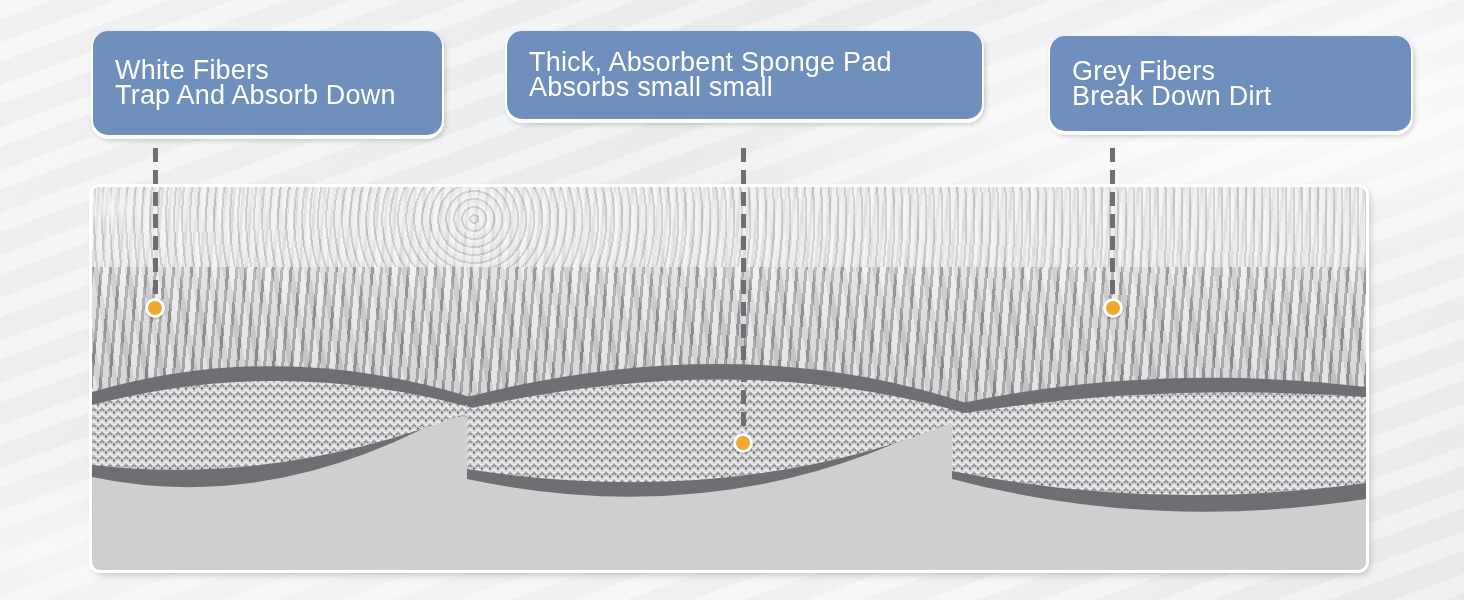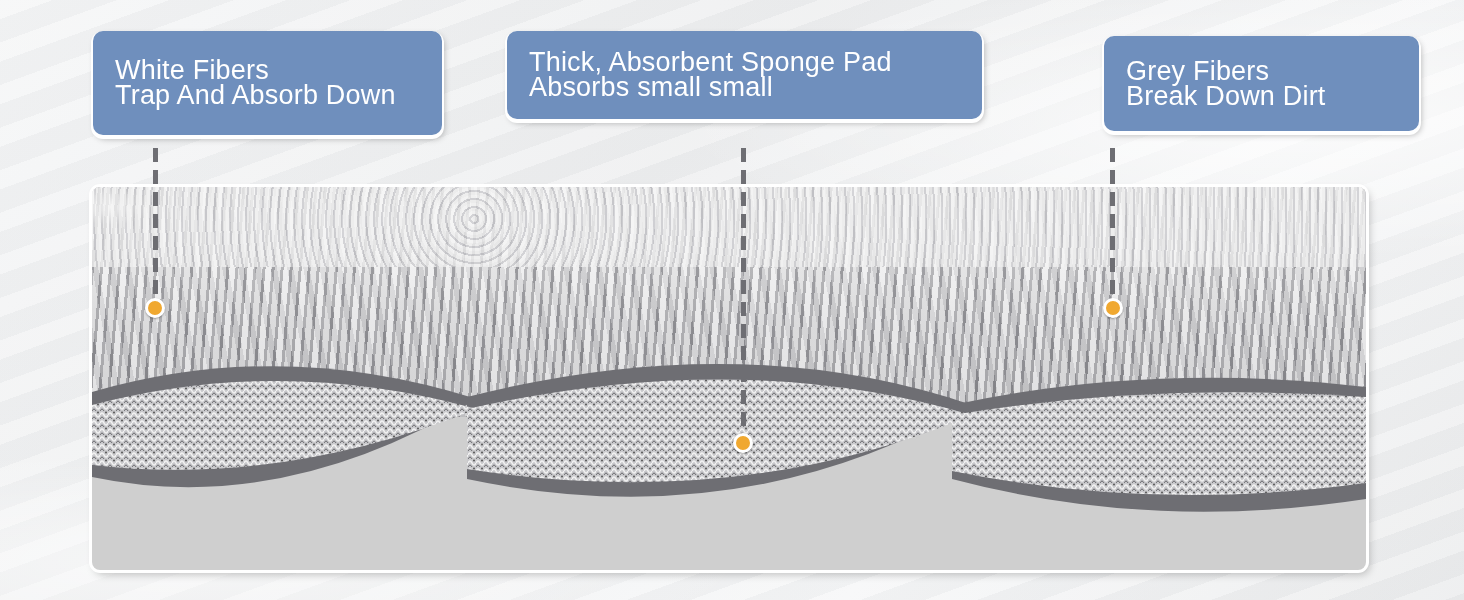--- a/index.html
+++ b/index.html
@@ -4,21 +4,21 @@
 <style>
   html,body{margin:0;padding:0;}
   body{width:1464px;height:600px;overflow:hidden;position:relative;
     font-family:"Liberation Sans","DejaVu Sans",sans-serif;
     background:linear-gradient(135deg,#f4f5f6 0%,#ecedee 40%,#f5f6f7 70%,#e9eaeb 100%);}
   .bg-swirl{position:absolute;inset:0;pointer-events:none;
     background:
       radial-gradient(ellipse 900px 200px at 1300px 120px, rgba(255,255,255,0.7), transparent 70%),
       radial-gradient(ellipse 800px 160px at 200px 560px, rgba(255,255,255,0.6), transparent 70%),
       repeating-linear-gradient(160deg, rgba(255,255,255,0.25) 0 18px, rgba(220,222,224,0.18) 18px 40px);}
-  .label-box{position:absolute;background:#6f8fbd;border-radius:10px;
+  .label-box{position:absolute;background:#6f8fbd;border-radius:15px;
     box-shadow:0 2px 0 2px #fff, 2px 4px 6px rgba(0,0,0,0.28);
     color:#fff;font-size:27px;line-height:25px;padding:0 22px;
     display:flex;flex-direction:column;justify-content:center;box-sizing:border-box;}
   .label-box span{display:block;white-space:nowrap;letter-spacing:0.2px;}
   .dash{position:absolute;width:5px;
     background:repeating-linear-gradient(to bottom,#6e6e73 0 14px,transparent 14px 22px);}
   .panel{position:absolute;left:92px;top:187px;width:1274px;height:383px;
     border-radius:8px;overflow:hidden;background:#cfcfcf;
     box-shadow:0 0 0 3px #fff, 3px 4px 8px rgba(0,0,0,0.25);}
   .fibers{position:absolute;left:0;top:0;width:100%;height:230px;
@@ -42,21 +42,21 @@
 <div class="label-box" style="left:93px;top:31px;width:349px;height:104px;">
   <span>White Fibers</span>
   <span>Trap And Absorb Down</span>
 </div>
 
 <div class="label-box" style="left:507px;top:31px;width:475px;height:88px;">
   <span>Thick, Absorbent Sponge Pad</span>
   <span>Absorbs small small</span>
 </div>
 
-<div class="label-box" style="left:1104px;top:36px;width:315px;height:95px;">
+<div class="label-box" style="left:1050px;top:36px;width:361px;height:95px;">
   <span>Grey Fibers</span>
   <span>Break Down Dirt</span>
 </div>
 
 <div class="panel">
   <div class="fibers"></div>
   <div class="fibers-top"></div>
   <svg class="layers" width="1274" height="383" viewBox="0 0 1274 383">
     <defs>
       <pattern id="mesh" width="8" height="8" patternUnits="userSpaceOnUse">

